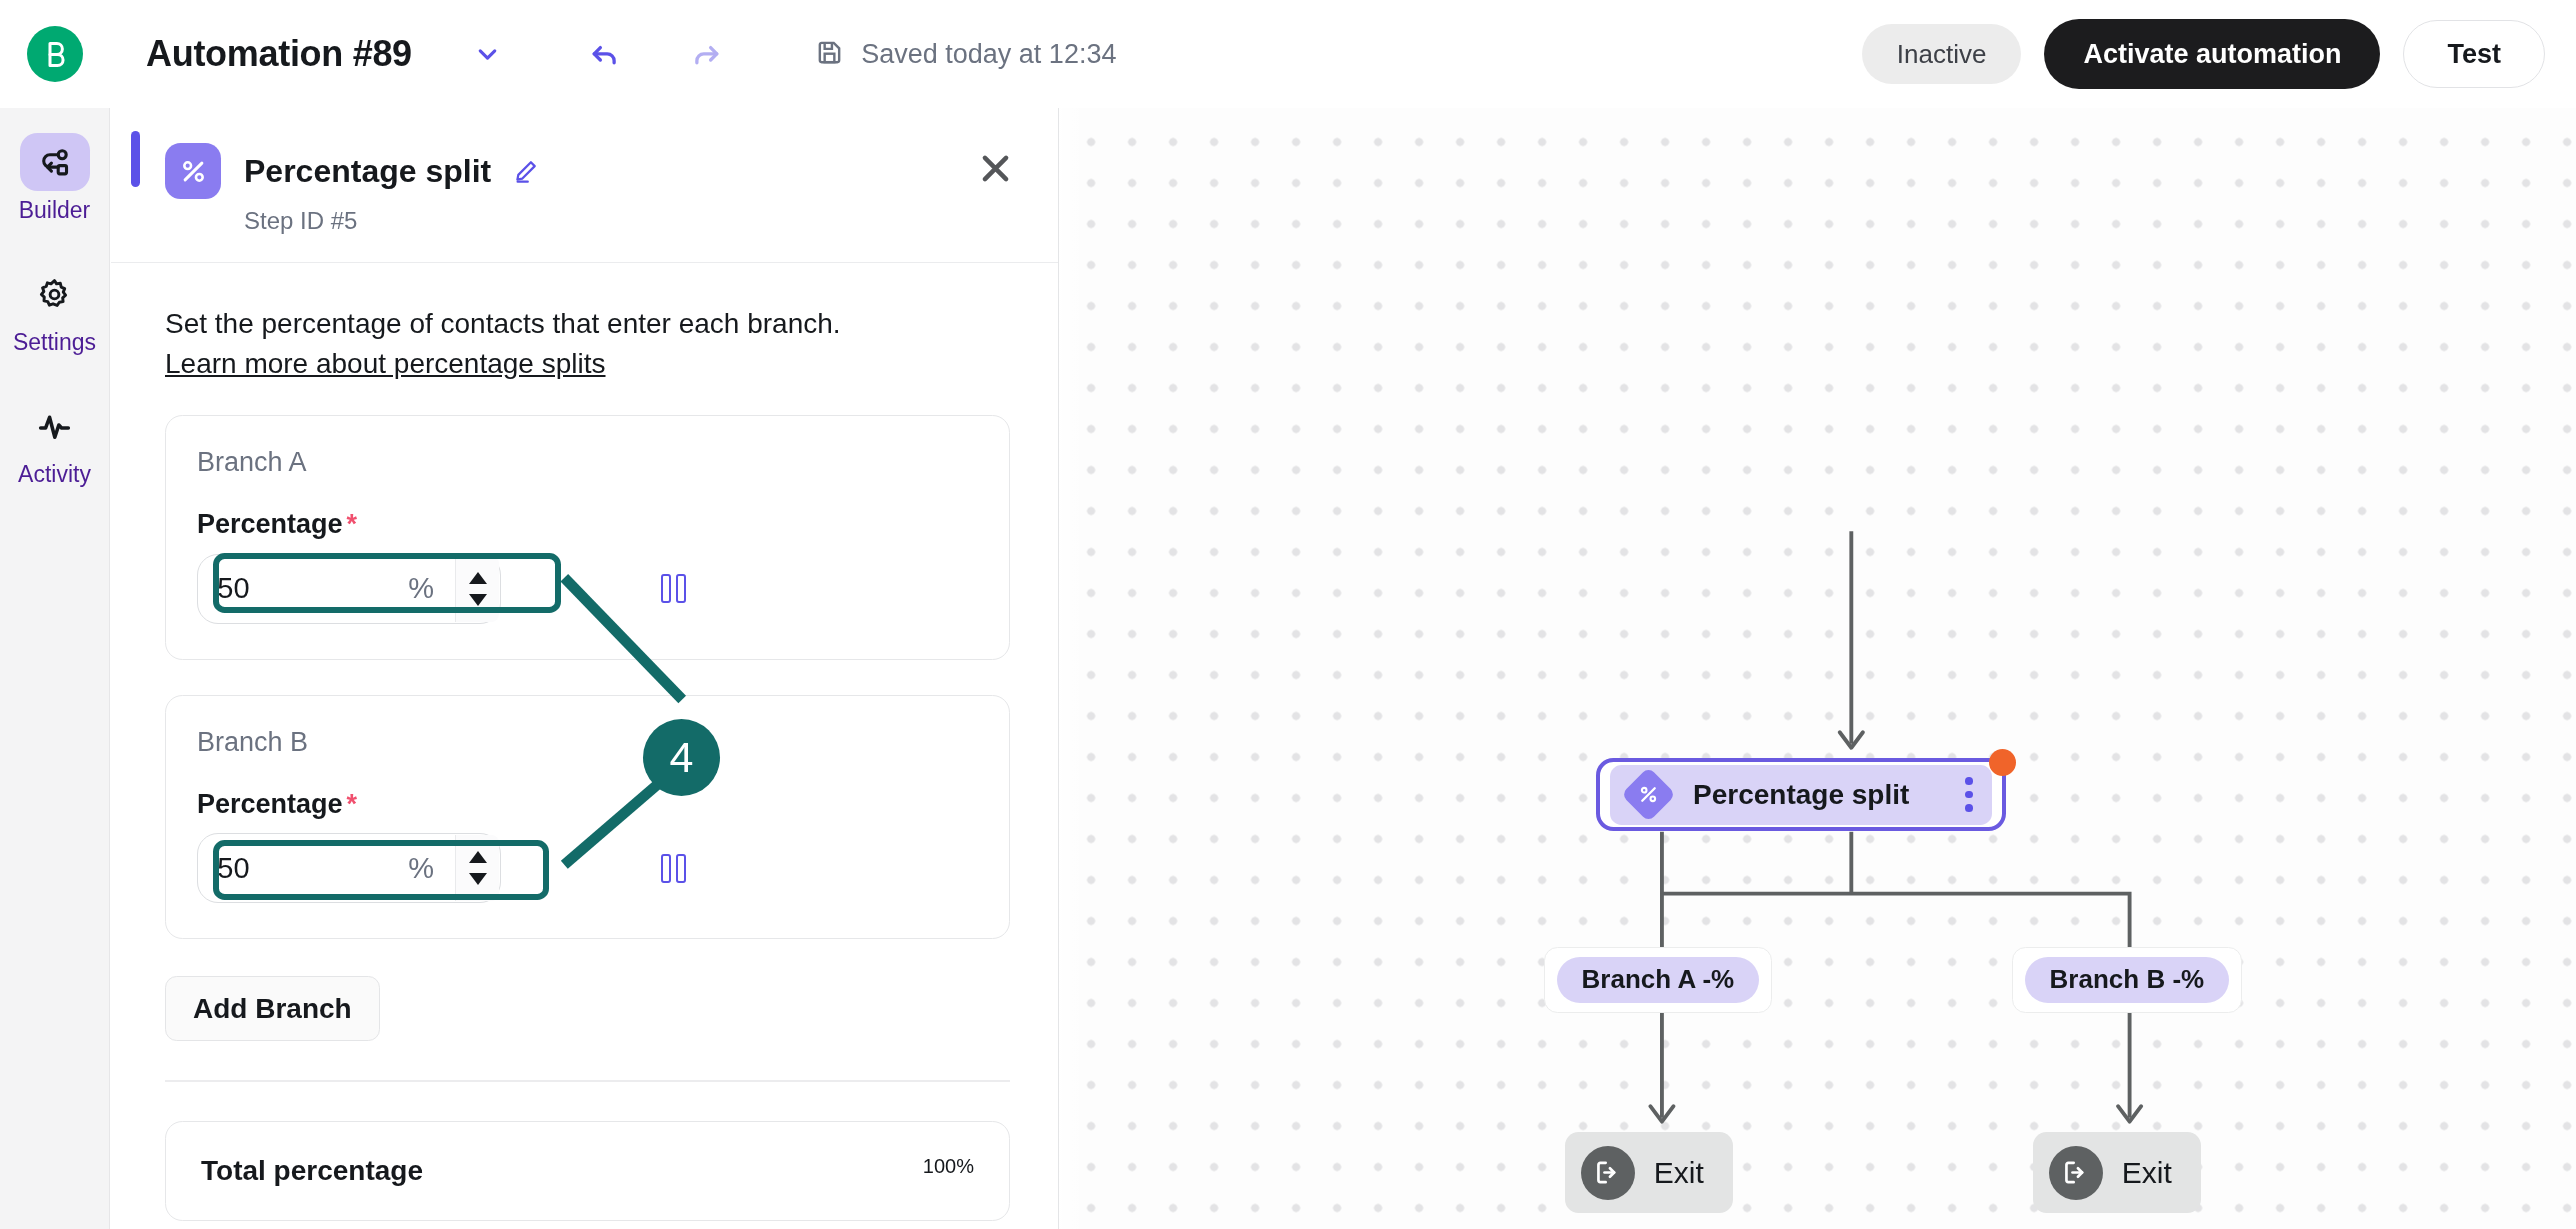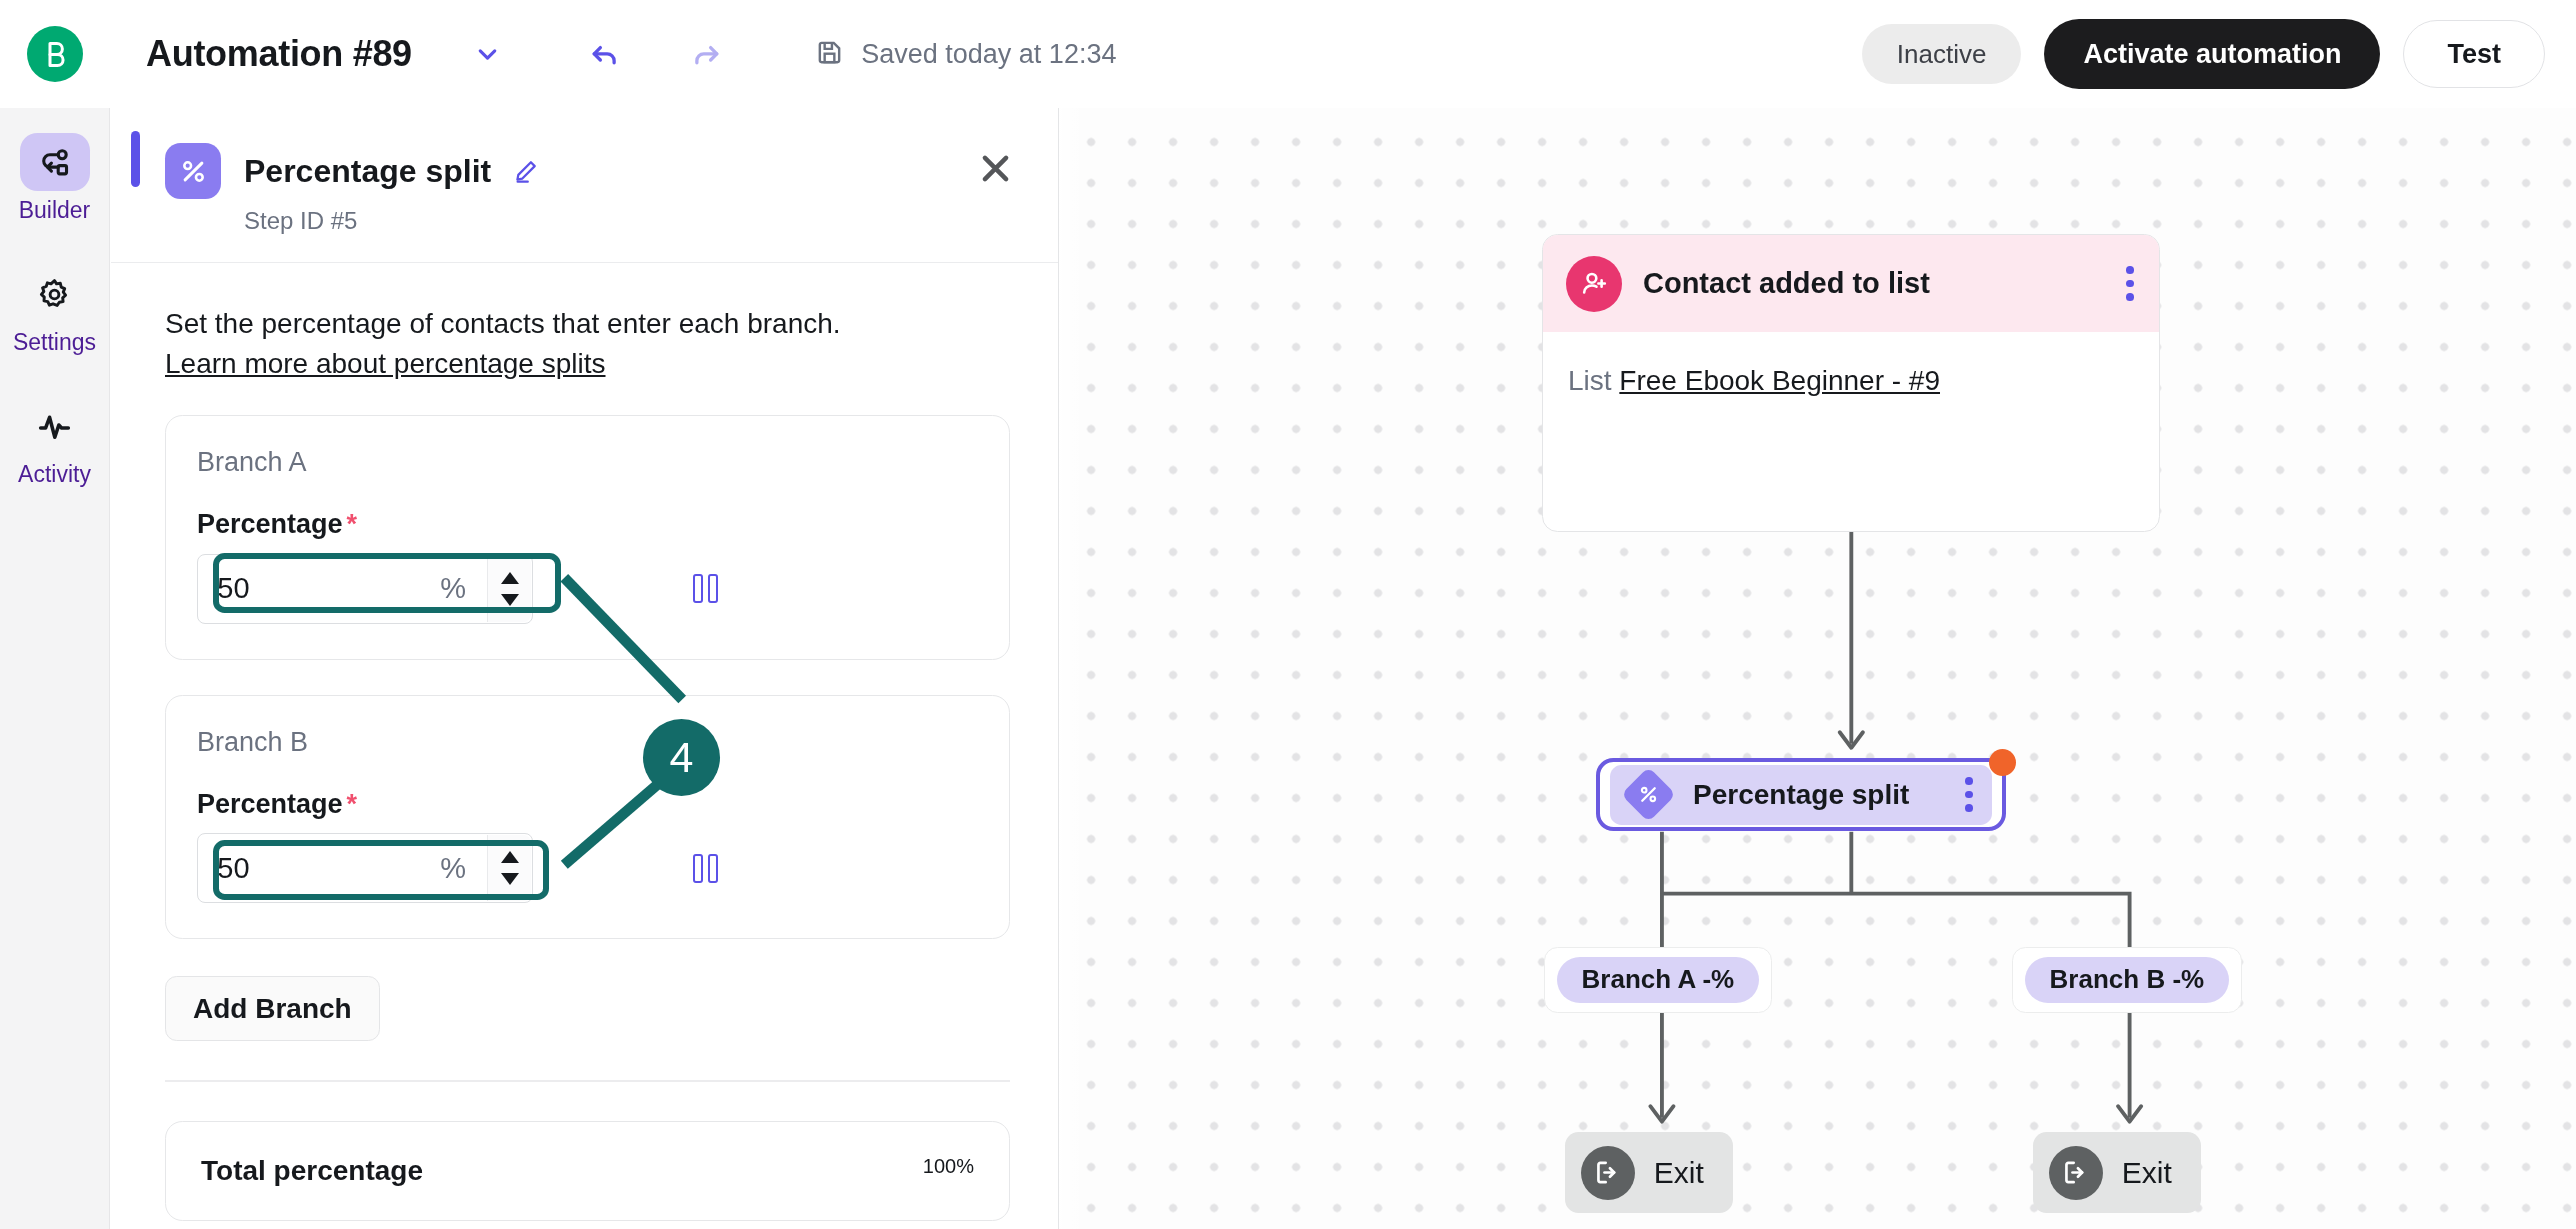--- a/index.html
+++ b/index.html
@@ -144,22 +144,22 @@
   }
   .field-label {
     font-size: 27px; font-weight: 700; color: #16191d;
     margin-top: 31px;
   }
   .req-star { color: #f0506e; font-weight: 700; margin-left: 3.9px; }
   .field-row {
     display: flex; align-items: center; margin-top: 13.5px;
   }
   .num-input-wrap {
-    position: relative; width: 336px; height: 70px;
-    border: 1.9px solid #dcdee1; border-radius: 8px;
+    position: relative; width: 304px; height: 70px;
+    border: 1.9px solid #dcdee1; border-radius: 21px;
     background: #ffffff;
     display: flex; align-items: center;
   }
   .num-value {
     font-size: 29px; color: #16191d; padding-left: 19.3px;
     flex: 1 1 auto;
   }
   .num-unit {
     font-size: 29px; color: #6b7280; padding-right: 21px;
   }
@@ -499,43 +499,20 @@
       <path d="M820 749 L820 813" stroke="#5e6162" stroke-width="4" fill="none"></path>
       <path d="M624 813 L624 870" stroke="#5e6162" stroke-width="4" fill="none"></path>
 
       <path d="M624 930 L624 1045" stroke="#5e6162" stroke-width="4" fill="none"></path>
       <path d="M612 1033 L624 1049 L636 1033" stroke="#5e6162" stroke-width="4" fill="none" stroke-linecap="round" stroke-linejoin="round"></path>
 
       <path d="M1108 930 L1108 1045" stroke="#5e6162" stroke-width="4" fill="none"></path>
       <path d="M1096 1033 L1108 1049 L1120 1033" stroke="#5e6162" stroke-width="4" fill="none" stroke-linecap="round" stroke-linejoin="round"></path>
     </svg>
 
-    <div class="node trigger-node">
-      <div class="trigger-head">
-        <div class="trigger-avatar">
-          <svg width="31" height="31" viewBox="0 0 24 24" fill="none">
-            <circle cx="10" cy="8" r="3.4" stroke="#ffffff" stroke-width="2"></circle>
-            <path d="M4 19c0-3.3 2.7-5.4 6-5.4 1.3 0 2.5.3 3.5.9" stroke="#ffffff" stroke-width="2" stroke-linecap="round"></path>
-            <path d="M17.5 9.5v5M15 12h5" stroke="#ffffff" stroke-width="2" stroke-linecap="round"></path>
-          </svg>
-        </div>
-        <div class="trigger-title">Contact added to list</div>
-        <span class="kebab">
-            <i></i>
-            <i></i>
-            <i></i>
-          </span>
-      </div>
-      <div class="trigger-body">
-        <div class="trigger-list-line">
-          <span>List</span>
-          <a>Free Ebook Beginner - #9</a>
-        </div>
-      </div>
-    </div>
 
     <div class="node split-node">
       <div class="split-inner">
         <div class="diamond">
           <svg width="23" height="23" viewBox="0 0 24 24" fill="none">
             <circle cx="7.5" cy="7.5" r="2.4" stroke="#ffffff" stroke-width="2.2"></circle>
             <circle cx="16.5" cy="16.5" r="2.4" stroke="#ffffff" stroke-width="2.2"></circle>
             <path d="M18.5 5.5l-13 13" stroke="#ffffff" stroke-width="2.4" stroke-linecap="round"></path>
           </svg>
         </div>

